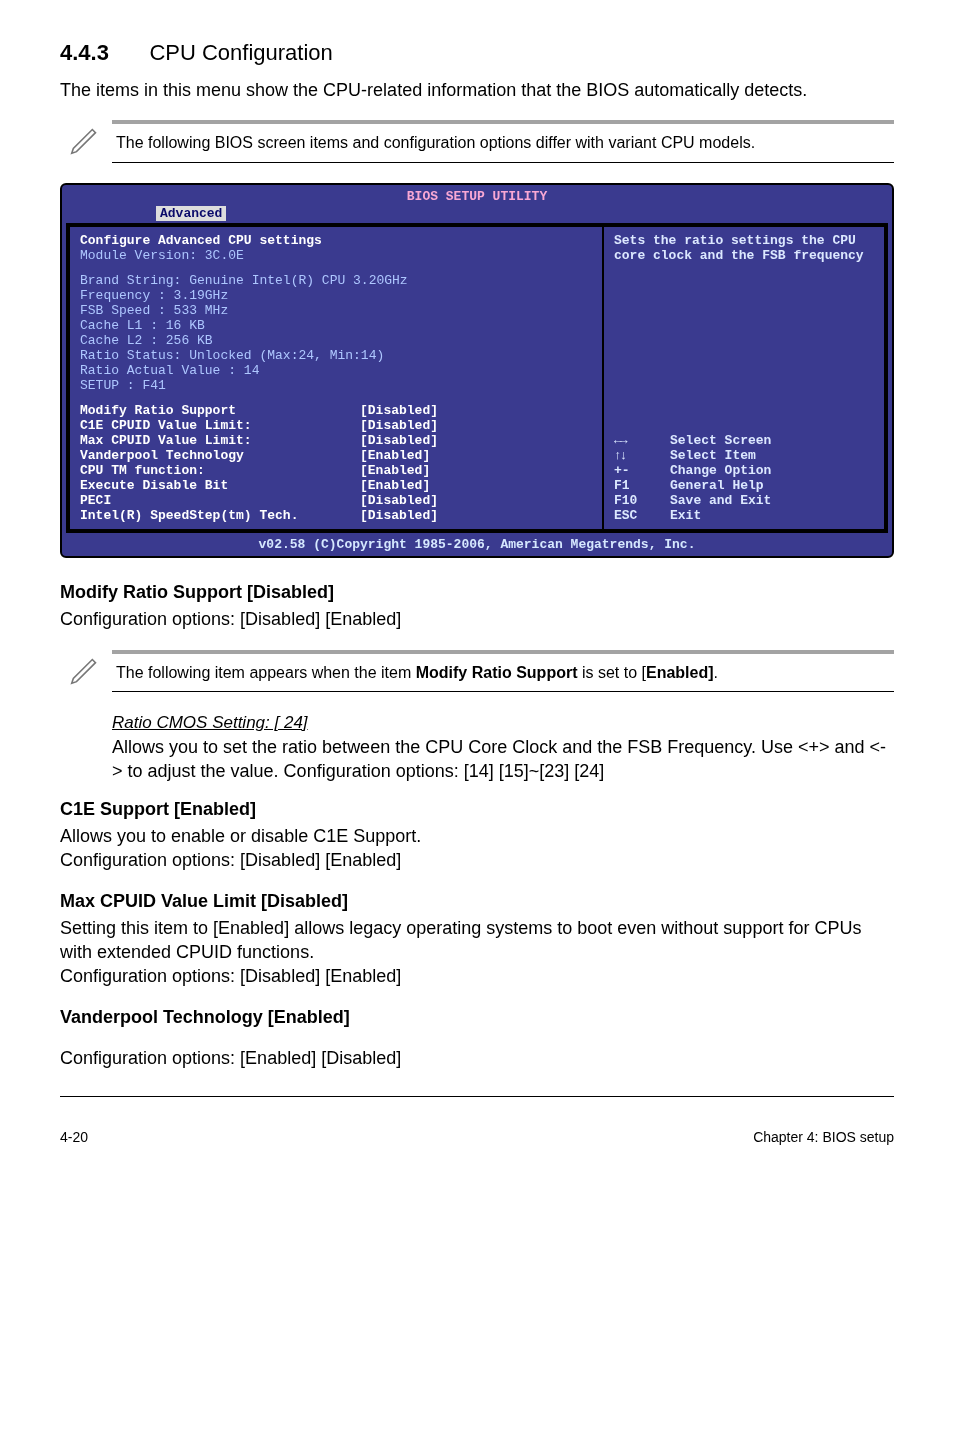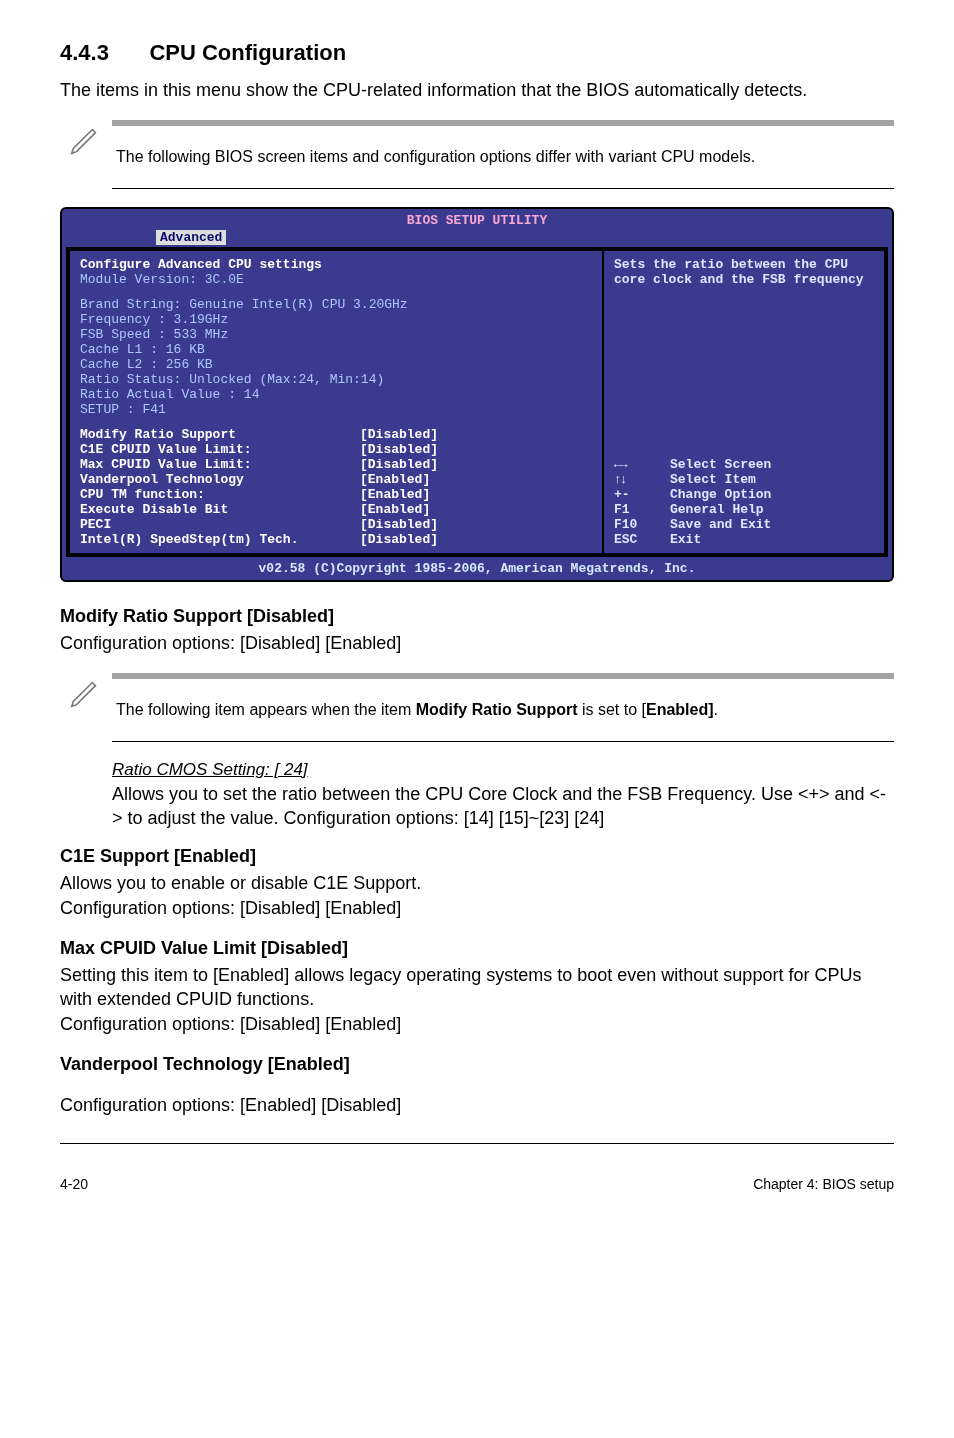--- a/index.html
+++ b/index.html
@@ -12,21 +12,21 @@
   }
   .page {
     padding: 40px 60px 20px 60px;
     box-sizing: border-box;
   }
   .sect-num {
     font-weight: bold;
     font-size: 22px;
   }
   .sect-title {
-    font-weight: bold;
+    font-weight: normal;
     font-size: 22px;
     margin-left: 36px;
   }
   p.body {
     font-size: 18px;
     line-height: 1.35;
     margin: 12px 0 18px 0;
   }
   .note-row {
     display: flex;
@@ -35,23 +35,23 @@
   }
   .note-icon {
     width: 52px;
     flex-shrink: 0;
     font-size: 28px;
     color: #888;
     text-align: center;
   }
   .note-box {
     flex: 1;
-    border-top: 6px solid #a3a3a3;
+    border-top: 4px solid #a3a3a3;
     border-bottom: 1px solid #000;
-    padding: 20px 4px;
+    padding: 8px 4px;
     font-size: 16px;
     line-height: 1.35;
   }
   
   .bios {
     font-family: "Courier New", monospace;
     font-size: 13px;
     background: #3a3a8f;
     color: #c0c0c0;
     border: 2px solid #000;
@@ -210,21 +210,21 @@
         <div class="item-row bios-white">
           <span class="item-label">PECI</span>
           <span>[Disabled]</span>
         </div>
         <div class="item-row bios-white">
           <span class="item-label">Intel(R) SpeedStep(tm) Tech.</span>
           <span>[Disabled]</span>
         </div>
       </div>
       <div class="bios-right">
-        <div>Sets the ratio between the CPU core clock and the FSB frequency</div>
+        <div>Sets the ratio settings the CPU core clock and the FSB frequency</div>
         <div>
           <div class="hint-row">
             <span class="hint-key arrows">←→</span>
             <span class="hint-txt">Select Screen</span>
           </div>
           <div class="hint-row">
             <span class="hint-key arrows">↑↓</span>
             <span class="hint-txt">Select Item</span>
           </div>
           <div class="hint-row">

